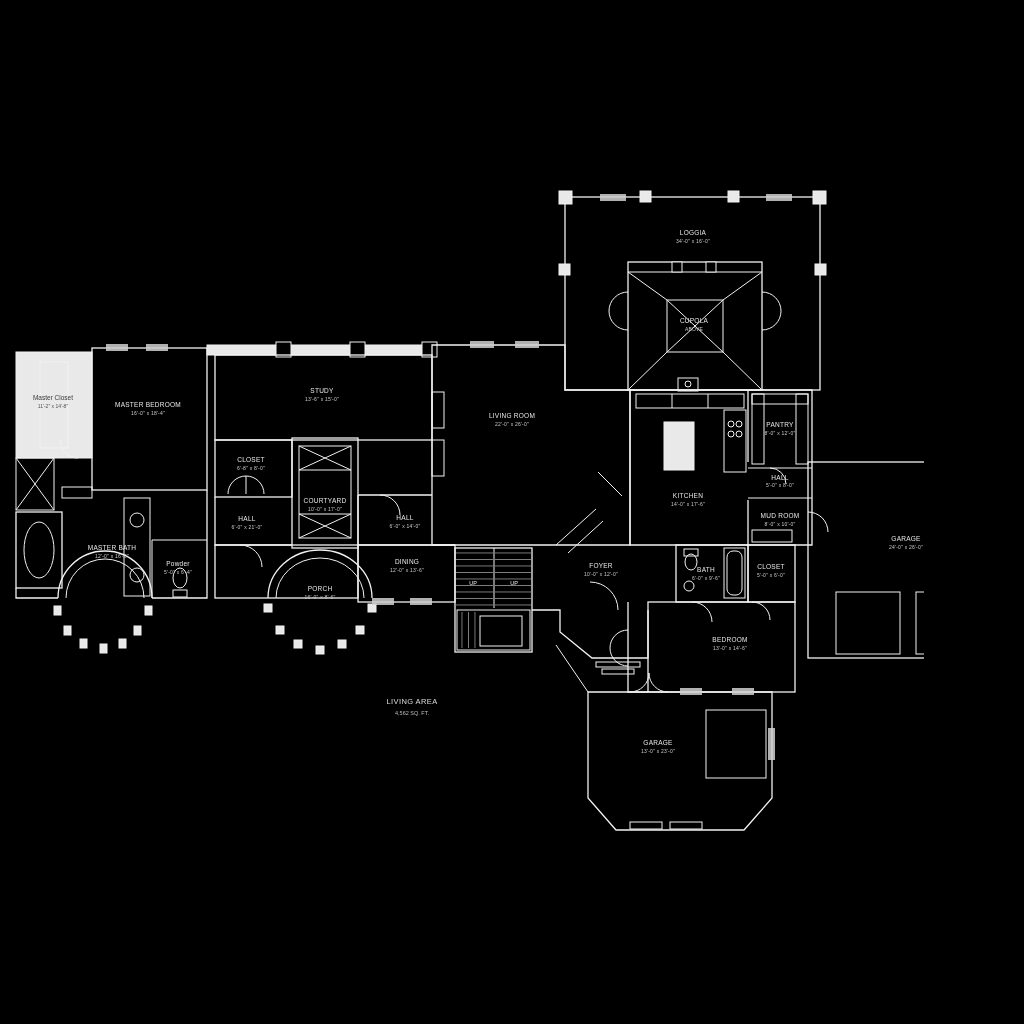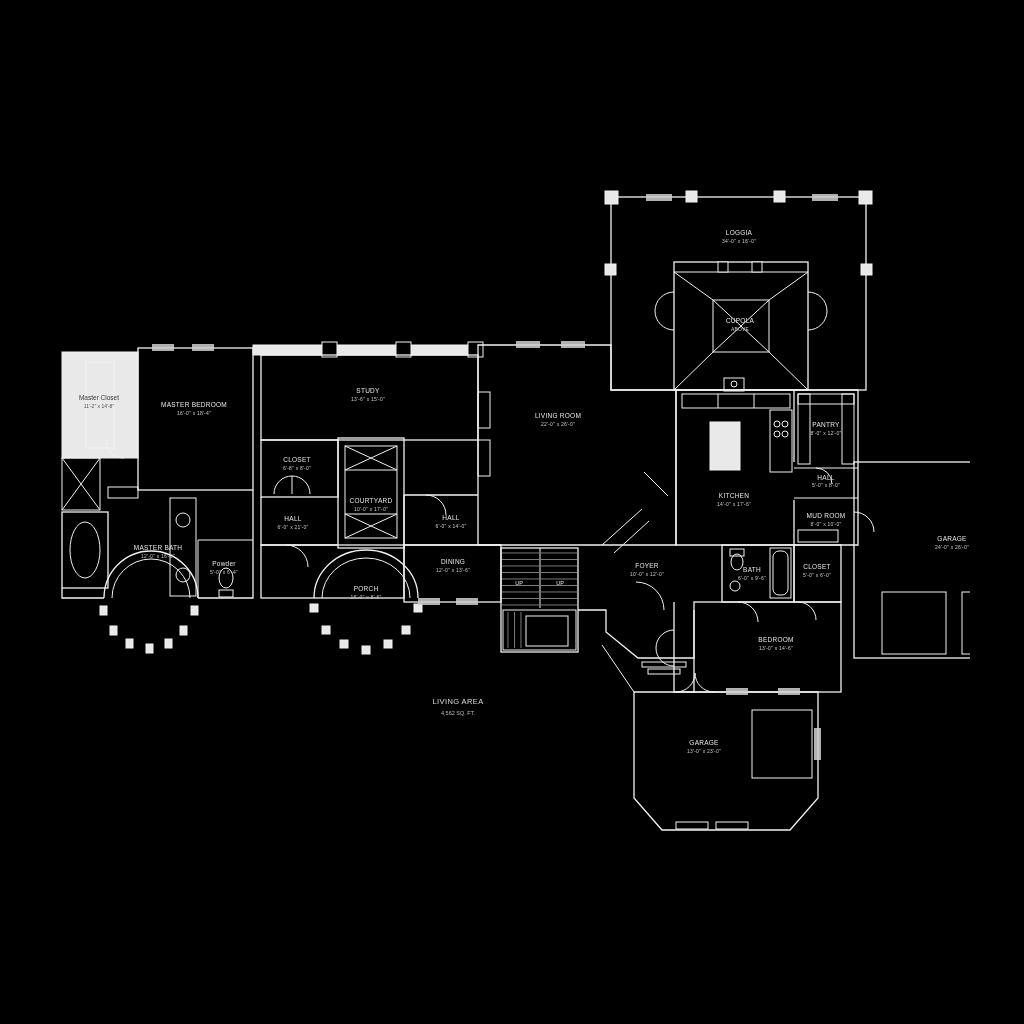--- a/index.html
+++ b/index.html
@@ -1,16 +1,16 @@
 <!DOCTYPE html>
 <html><head>
 <meta charset="utf-8">
 <style>
   html,body{margin:0;padding:0;background:#000;}
-  .stage{position:relative;width:924px;height:1024px;background:#000;overflow:hidden;padding-left:46px;}
+  .stage{position:relative;width:924px;height:1024px;background:#000;overflow:hidden;}
   svg{display:block;width:1024px;height:1024px;}
   text{font-family:"Liberation Sans",sans-serif;}
   .lbl{fill:#e6e6e6;font-size:6.5px;text-anchor:middle;letter-spacing:.25px;}
   .dim{fill:#c9c9c9;font-size:5px;text-anchor:middle;letter-spacing:.2px;}
   .lbl-dark{fill:#3a3a3a;font-size:6.5px;text-anchor:middle;}
   .dim-dark{fill:#555;font-size:5px;text-anchor:middle;}
   .up{fill:#e6e6e6;font-size:5.5px;text-anchor:middle;}
   .area1{fill:#dcdcdc;font-size:7.5px;text-anchor:middle;letter-spacing:.4px;}
   .area2{fill:#bdbdbd;font-size:5.5px;text-anchor:middle;}
   .w{stroke:#f2f2f2;fill:none;stroke-width:1.3;}

